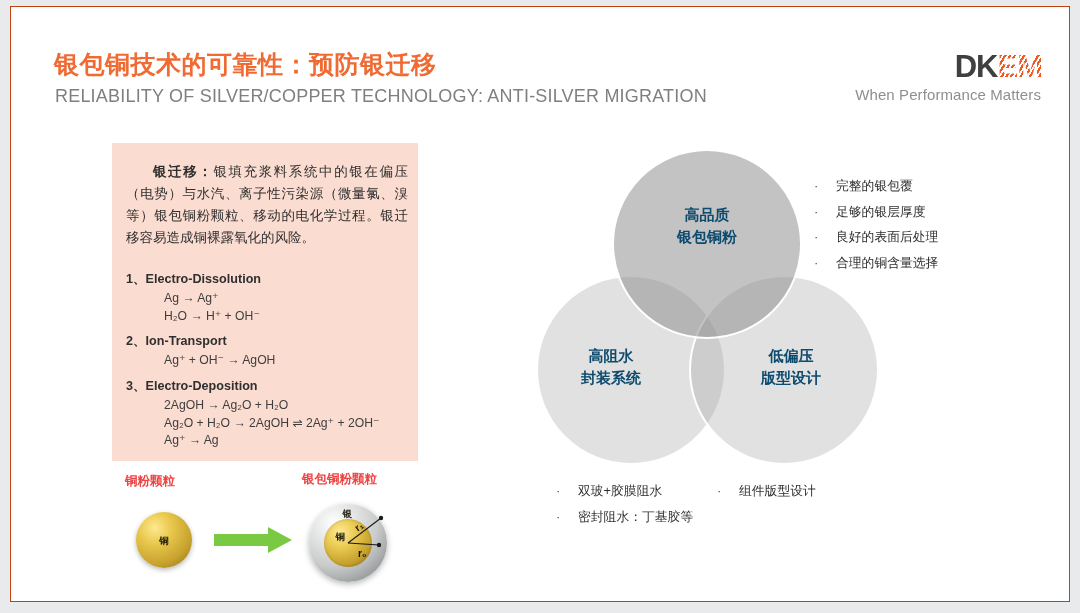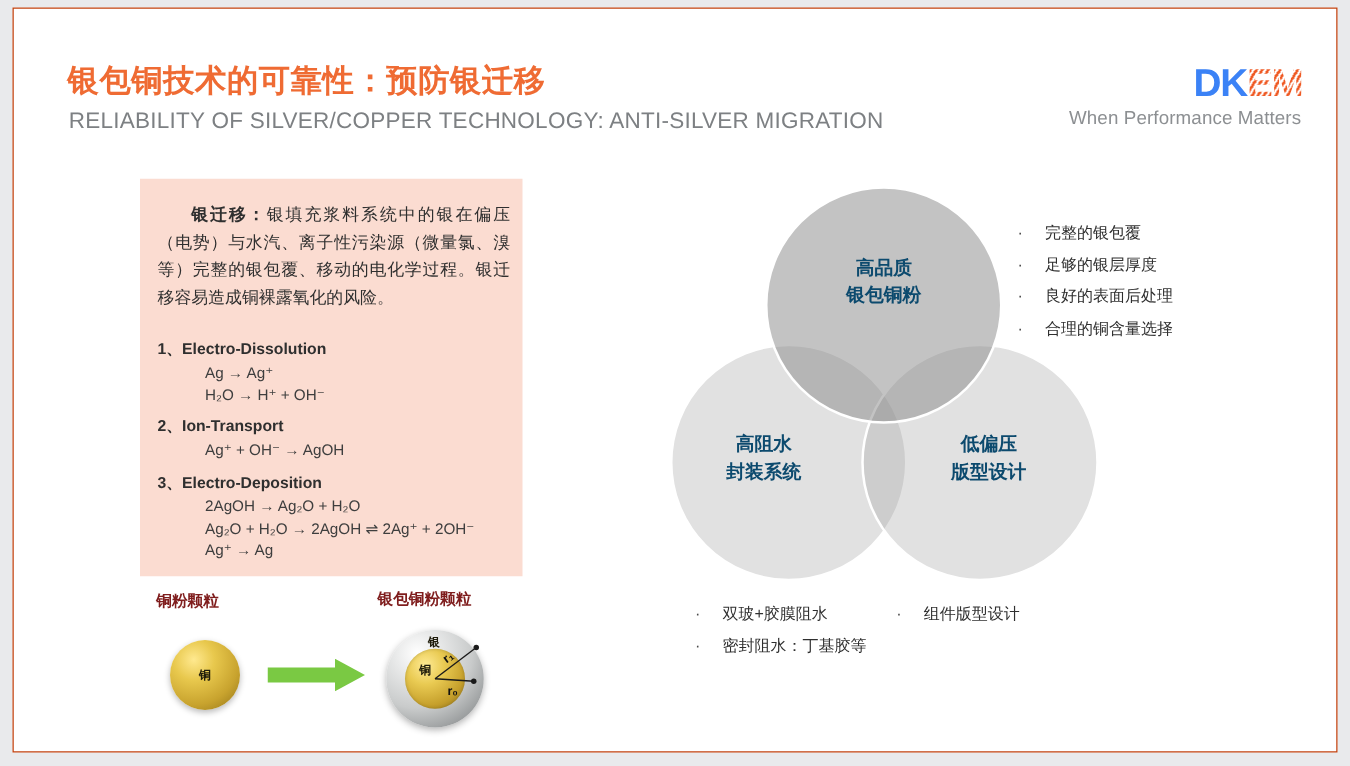--- a/index.html
+++ b/index.html
@@ -58,21 +58,21 @@
     position: absolute;
     right: 0;
     top: 0;
     height: 30px;
     display: flex;
     align-items: baseline;
   }
   #logo-dk {
     font-size: 31px;
     font-weight: bold;
-    color: #3b82f6;
+    color: #404040;
     letter-spacing: -1px;
     line-height: 30px;
     font-family: "Liberation Sans", sans-serif;
   }
   #logo-em {
     font-size: 31px;
     font-weight: bold;
     line-height: 30px;
     letter-spacing: -1px;
     font-family: "Liberation Sans", sans-serif;
@@ -133,21 +133,21 @@
   #eq1 { top: 128px; }
   #eq2 { top: 190px; }
   #eq3 { top: 235px; }
 
   
   #particles { position: absolute; left: 101px; top: 458px; width: 310px; height: 110px; }
   .pt-label {
     position: absolute;
     font-size: 12.5px;
     font-weight: bold;
-    color: #7f1d1d;
+    color: #ef4444;
     white-space: nowrap;
   }
   #lbl-cu { left: 13px; top: 8px; }
   #lbl-agcu { left: 190px; top: 6px; }
 
   .sphere-cu {
     position: absolute;
     border-radius: 50%;
     background: radial-gradient(circle at 34% 28%,
         #ffe98f 0%, #e8c84d 30%, #c8a32e 66%, #9c7c1c 92%, #7d6214 100%);
@@ -246,21 +246,21 @@
   <div id="logo">
     <div id="logo-mark">
       <span id="logo-dk">DK</span>
         <span id="logo-em">EM</span>
     </div>
     <div id="logo-tag">When Performance Matters</div>
   </div>
 
   <div id="pinkbox">
     <div id="para">
-      <b>银迁移：</b><span>银填充浆料系统中的银在偏压（电势）与水汽、离子性污染源（微量氯、溴等）完整的银包覆、移动的电化学过程。银迁移容易造成铜裸露氧化的风险。</span>
+      <b>银迁移：</b><span>银填充浆料系统中的银在偏压（电势）与水汽、离子性污染源（微量氯、溴等）银包铜粉颗粒、移动的电化学过程。银迁移容易造成铜裸露氧化的风险。</span>
     </div>
 
     <div class="eq-block" id="eq1">
       <div class="eq-head">
         <span>1、</span><span>Electro-Dissolution</span>
       </div>
       <div class="eq-line">Ag → Ag⁺</div>
       <div class="eq-line">H₂O → H⁺ + OH⁻</div>
     </div>
 

